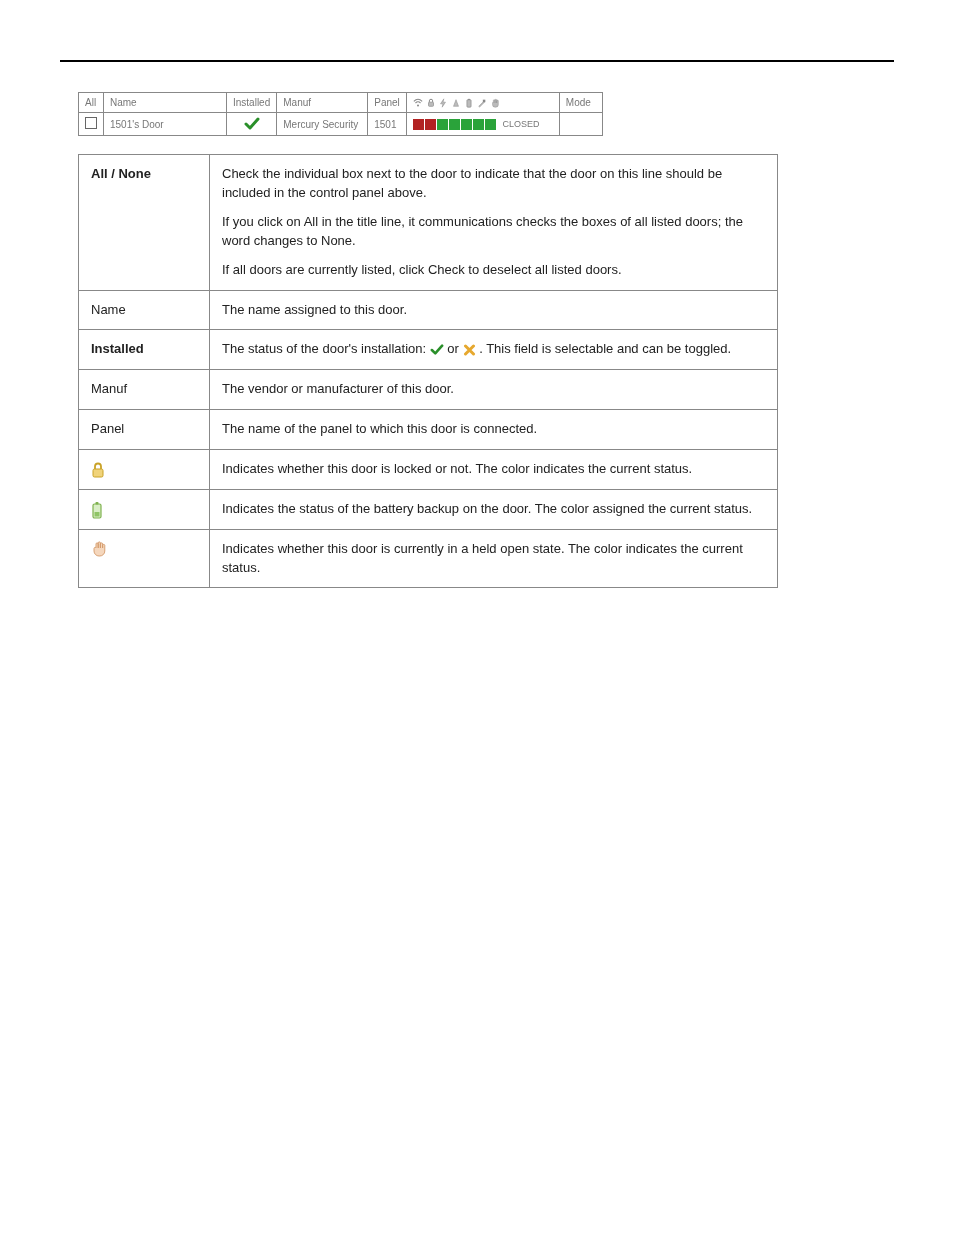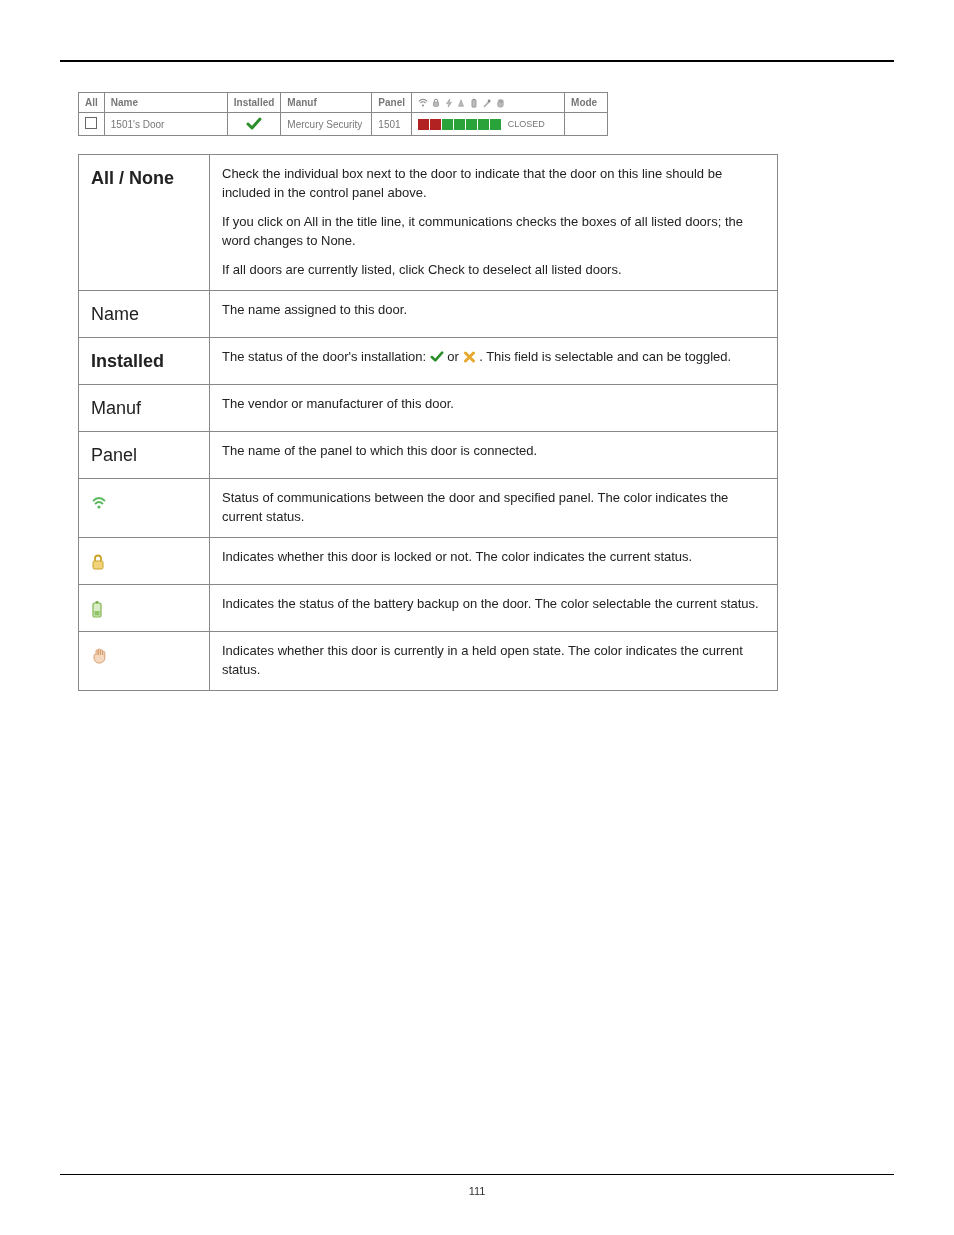--- a/index.html
+++ b/index.html
@@ -1,29 +1,29 @@
 <!DOCTYPE html>
 <html><head>
 <meta charset="utf-8">
 <style>
   html,body{margin:0;padding:0;background:#fff;font-family:Arial,Helvetica,sans-serif;color:#222}
   .page{width:954px;min-height:1235px;margin:0 auto;box-sizing:border-box;padding:60px 60px 30px;position:relative}
   .top-rule{border-top:2px solid #000;margin:0 0 30px 0}
   .example-wrap{margin:0 0 18px 18px}
   table.example{border-collapse:collapse;font-size:10px;color:#777}
   table.example th,table.example td{border:1px solid #888;padding:4px 6px;text-align:left;vertical-align:middle;white-space:nowrap}
-  table.example th{font-weight:bold;color:#777}
+  table.example th{font-weight:normal;color:#777}
   .chk{display:inline-block;width:10px;height:10px;border:1px solid #666}
   .status-squares{display:inline-flex;gap:1px;vertical-align:middle}
   .sq{width:11px;height:11px}
   .red{background:#b22222}.grn{background:#2aa33a}
 
   table.defs{border-collapse:collapse;width:700px;margin-left:18px}
   table.defs td{border:1px solid #888;padding:10px 12px;vertical-align:top;font-size:13px;line-height:1.45;color:#222}
-  table.defs td.lbl{width:106px;font-size:18px}
+  table.defs td.lbl{width:106px;font-size:13px}
   table.defs .bold{font-weight:bold}
   .para{margin:0 0 10px 0}
   .para:last-child{margin-bottom:0}
 
   .footer{position:absolute;bottom:38px;left:60px;right:60px;text-align:center;font-size:11px;color:#333}
   .footer-rule{border-top:1px solid #000;margin-bottom:10px}
 
   .ico{display:inline-block;vertical-align:middle}
   svg{display:block}
   .inline-ico svg{display:inline;vertical-align:-2px}
@@ -133,55 +133,41 @@
     <tr>
       <td class="lbl">Manuf</td>
       <td>The vendor or manufacturer of this door.</td>
     </tr>
     <tr>
       <td class="lbl">Panel</td>
       <td>The name of the panel to which this door is connected.</td>
     </tr>
     <tr>
       <td class="lbl">
-        <span class="ico"><svg width="16" height="16" viewBox="0 0 16 16">
-                <path d="M2 6 Q8 0 14 6" fill="none" stroke="#5cb85c" stroke-width="1.8"></path>
-                <path d="M4 9 Q8 5 12 9" fill="none" stroke="#5cb85c" stroke-width="1.8"></path>
-                <circle cx="8" cy="12" r="1.6" fill="#5cb85c"></circle>
-              </svg></span>
-      </td>
-      <td>Status of communications between the door and specified panel. The color indicates the current status.</td>
-    </tr>
-    <tr>
-      <td class="lbl">
         <span class="ico"><svg width="14" height="16" viewBox="0 0 14 16">
                 <rect x="2" y="7" width="10" height="8" rx="1.5" fill="#f0d37a" stroke="#c9a227" stroke-width="1"></rect>
                 <path d="M4 7 V4.5 a3 3 0 0 1 6 0 V7" fill="none" stroke="#c9a227" stroke-width="1.8"></path>
               </svg></span>
       </td>
       <td>Indicates whether this door is locked or not. The color indicates the current status.</td>
     </tr>
     <tr>
       <td class="lbl">
         <span class="ico"><svg width="12" height="18" viewBox="0 0 12 18">
                 <rect x="2" y="3" width="8" height="14" rx="1.5" fill="#d9eec6" stroke="#7fb24f" stroke-width="1.2"></rect>
                 <rect x="4.5" y="1" width="3" height="2.5" rx="0.8" fill="#7fb24f"></rect>
                 <rect x="3.5" y="11" width="5" height="4.5" fill="#8fc466"></rect>
               </svg></span>
       </td>
-      <td>Indicates the status of the battery backup on the door. The color selectable the current status.</td>
+      <td>Indicates the status of the battery backup on the door. The color assigned the current status.</td>
     </tr>
     <tr>
       <td class="lbl">
         <span class="ico"><svg width="16" height="18" viewBox="0 0 16 18">
                 <path d="M5 8 V4 a1.1 1.1 0 0 1 2.2 0 V8 M7.2 8 V3 a1.1 1.1 0 0 1 2.2 0 V8 M9.4 8 V4 a1.1 1.1 0 0 1 2.2 0 V8 M11.6 8 V5.5 a1.1 1.1 0 0 1 2.2 0 V11 a5 5 0 0 1 -5 5 H8 a5 5 0 0 1 -5 -5 V8.5 a1.2 1.2 0 0 1 2 -0.9" fill="#f5d7bd" stroke="#d49a6a" stroke-width="0.9"></path>
               </svg></span>
       </td>
       <td>Indicates whether this door is currently in a held open state. The color indicates the current status.</td>
     </tr>
   </tbody>
     </table>
 
-  <div class="footer">
-    <div class="footer-rule"></div>
-    <span>111</span>
-  </div>
 </div>
 
 </body></html>

